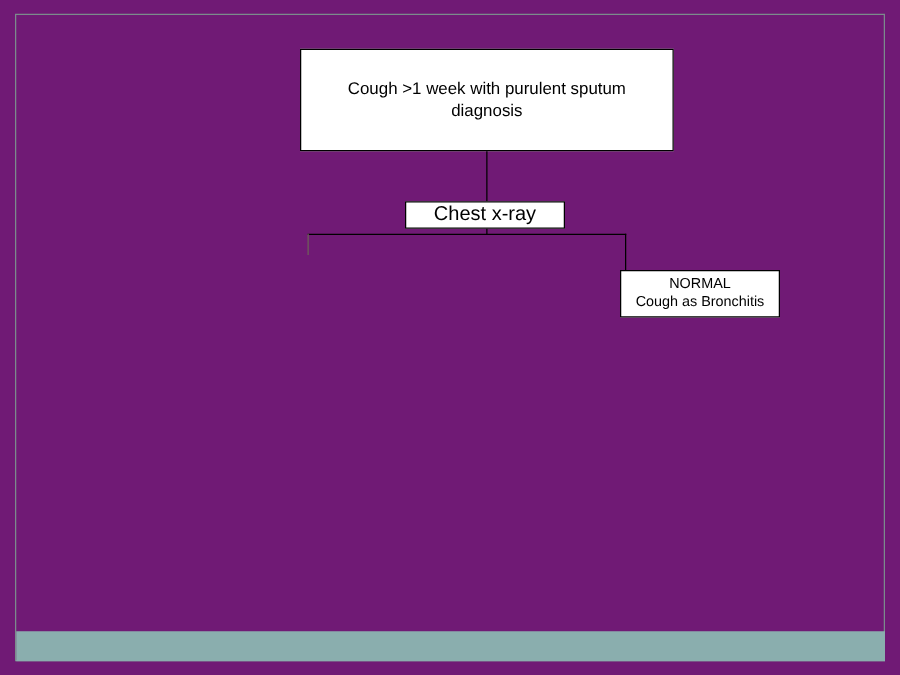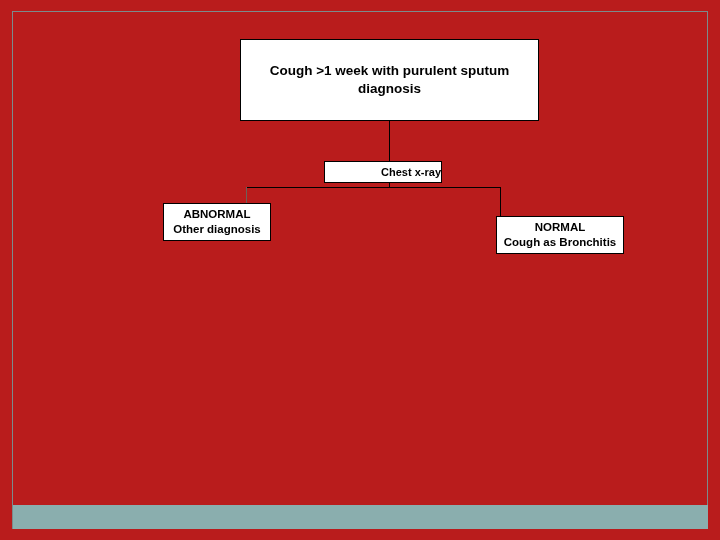--- a/index.html
+++ b/index.html
@@ -12,22 +12,21 @@
     width: 720px;
     height: 540px;
     font-family: "Liberation Sans", sans-serif;
     overflow: hidden;
   }
 
   #slide {
     position: relative;
     width: 720px;
     height: 540px;
-    background: #b91c1c;
-    font-weight: bold;
+    background: #701a75;
   }
 
   
   #slide-border {
     position: absolute;
     left: 12px;
     top: 11px;
     width: 696px;
     height: 518px;
     border: 1px solid #7b8b8c;
@@ -65,24 +64,23 @@
     top: 39px;
     width: 299px;
     height: 82px;
     font-size: 13.5px;
     padding: 2px 4px;
   }
 
   #node-xray {
     left: 324px;
     top: 161px;
-    width: 118px;
+    width: 128px;
     height: 22px;
-    font-size: 11px;
-    align-items: flex-end;
+    font-size: 16px;
   }
 
   #node-abnormal {
     left: 163px;
     top: 203px;
     width: 108px;
     height: 38px;
     font-size: 11.5px;
   }
 
@@ -153,24 +151,20 @@
 
   <div class="node" id="node-xray">
     <span class="node-line">Chest x-ray</span>
   </div>
 
   <div class="connector v" id="conn-xray-bus"></div>
   <div class="connector h" id="conn-bus"></div>
   <div class="connector v" id="conn-bus-abnormal"></div>
   <div class="connector v" id="conn-bus-normal"></div>
 
-  <div class="node" id="node-abnormal">
-    <span class="node-line">ABNORMAL</span>
-    <span class="node-line">Other diagnosis</span>
-  </div>
 
   <div class="node" id="node-normal">
     <span class="node-line">NORMAL</span>
     <span class="node-line">Cough as Bronchitis</span>
   </div>
 
   <div id="footer-band"></div>
 
 </div>
 

